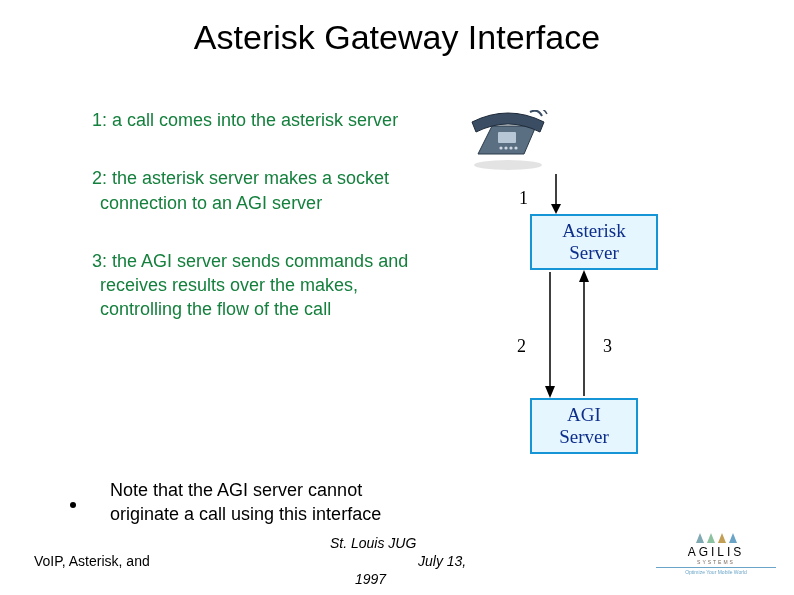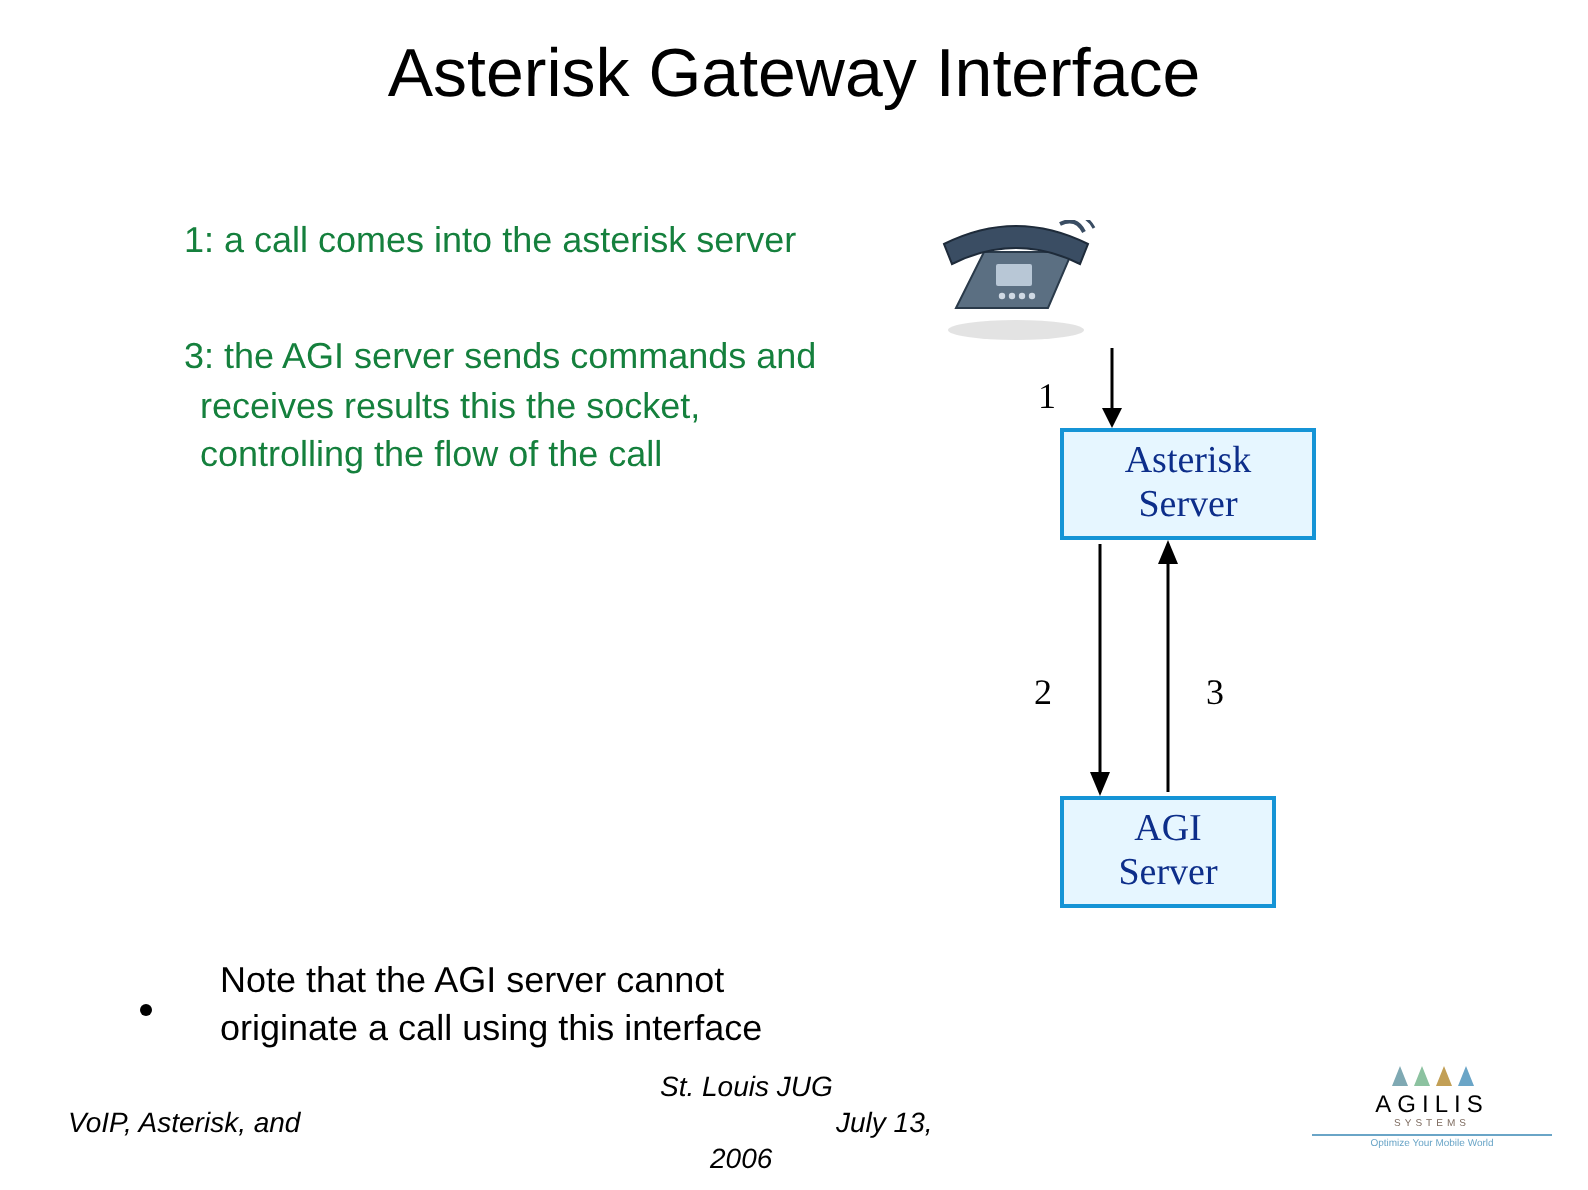--- a/index.html
+++ b/index.html
@@ -60,21 +60,20 @@
     border-radius: 50%;
   }
   .note-text {
     padding-left: 30px;
   }
   .footer-left {
     position: absolute;
     left: 34px;
     top: 553px;
     font-size: 14px;
-    font-style: italic;
   }
   .footer-center {
     position: absolute;
     left: 330px;
     top: 535px;
     font-size: 14px;
     font-style: italic;
   }
   .footer-date {
     position: absolute;
@@ -164,32 +163,33 @@
 </style>
 </head>
 <body>
 
 <div class="slide">
 
   <div class="title">Asterisk Gateway Interface</div>
 
   <div class="body-list">
     <div class="step">1: a call comes into the asterisk server</div>
-    <div class="step">3: the AGI server sends commands and receives results this the socket, controlling the flow of the call</div>
+    <div class="step">2: the asterisk server makes a socket connection to an AGI server</div>
+    <div class="step">3: the AGI server sends commands and receives results over the makes, controlling the flow of the call</div>
   </div>
 
   <div class="bullet-dot"></div>
   <div class="note-wrap">
     <div class="note-text">Note that the AGI server cannot originate a call using this interface</div>
   </div>
 
   <div class="footer-left">VoIP, Asterisk, and</div>
   <div class="footer-center">St. Louis JUG</div>
   <div class="footer-date">July 13,</div>
-  <div class="footer-center2">2006</div>
+  <div class="footer-center2">1997</div>
 
   <div class="diagram">
 
     <svg class="phone" width="80" height="62" viewBox="0 0 80 62" style="left:8px; top:0;">
       <ellipse cx="40" cy="55" rx="34" ry="5" fill="#d0d0d0" opacity="0.6"></ellipse>
       <path d="M10 44 L24 16 L68 16 L56 44 Z" fill="#5b6f82" stroke="#2a3a4a" stroke-width="1"></path>
       <rect x="30" y="22" width="18" height="11" rx="1" fill="#b8c7d6"></rect>
       <circle cx="33" cy="38" r="1.6" fill="#cfd9e4"></circle>
         <circle cx="38" cy="38" r="1.6" fill="#cfd9e4"></circle>
         <circle cx="43" cy="38" r="1.6" fill="#cfd9e4"></circle>

